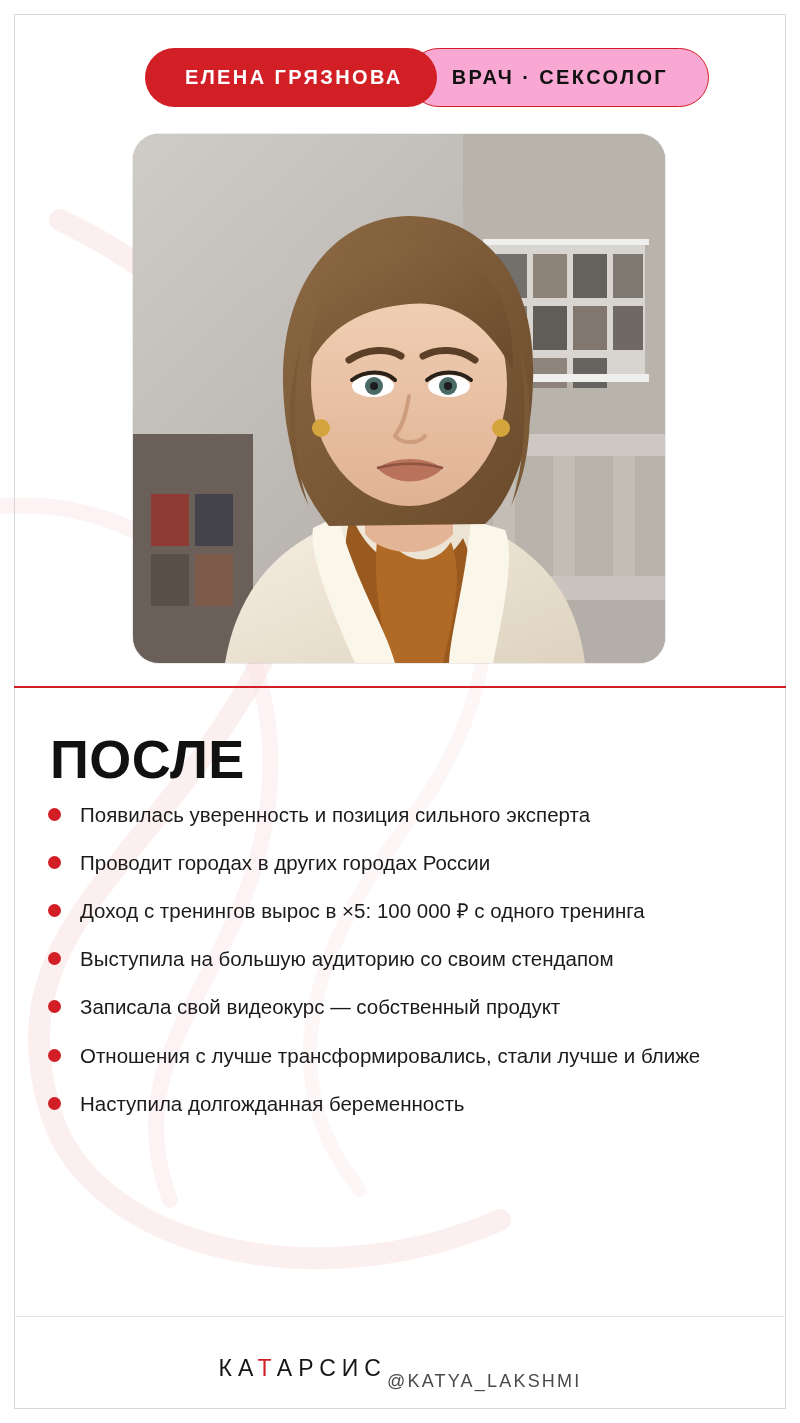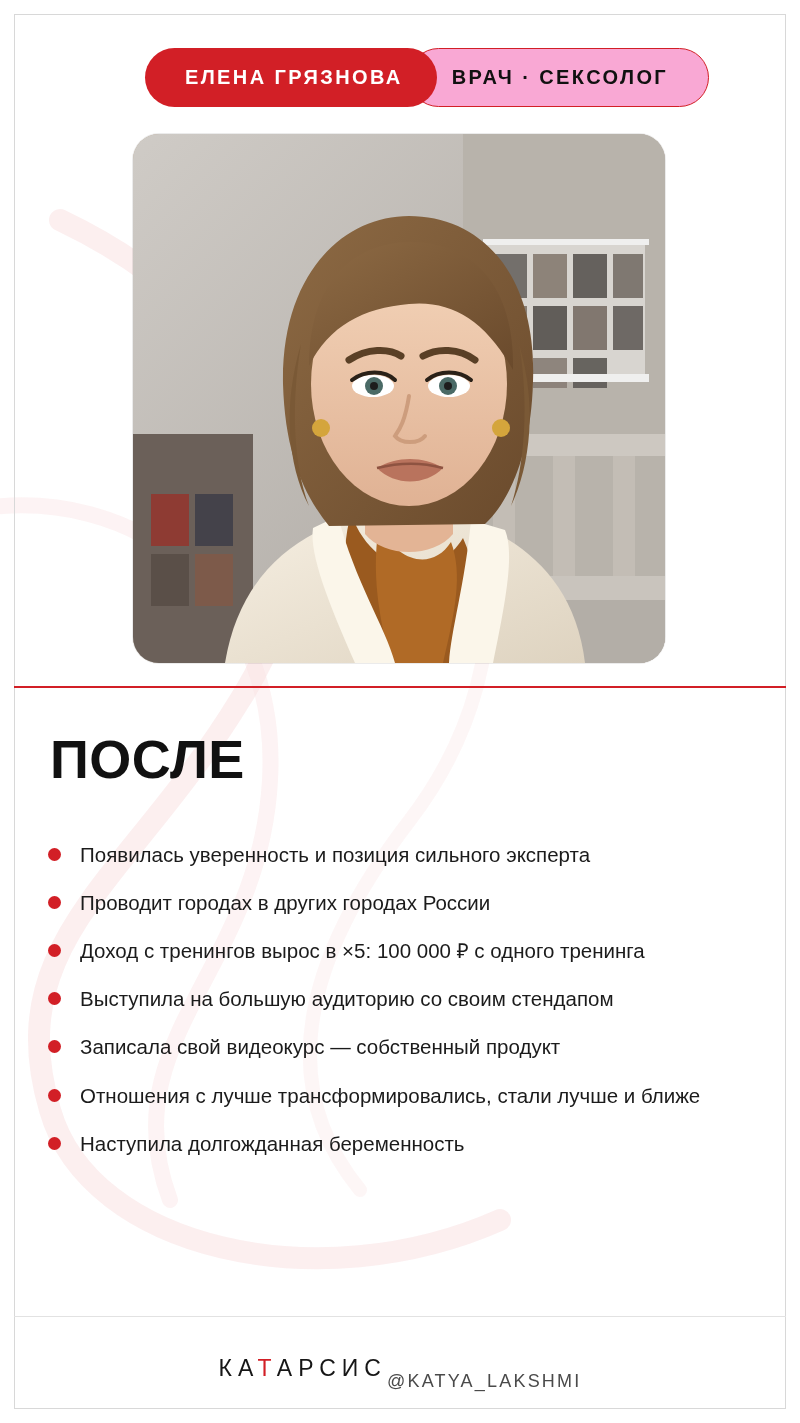--- a/index.html
+++ b/index.html
@@ -128,21 +128,20 @@
     margin-top: 24px;
   }
 
   
   .list {
     position: absolute;
     left: 48px;
     top: 800px;
     width: 700px;
     z-index: 3;
-    margin-top: 40px;
   }
   .list-item {
     display: flex;
     align-items: flex-start;
     margin-bottom: 19px;
   }
   .bullet {
     flex: 0 0 auto;
     width: 13px;
     height: 13px;

